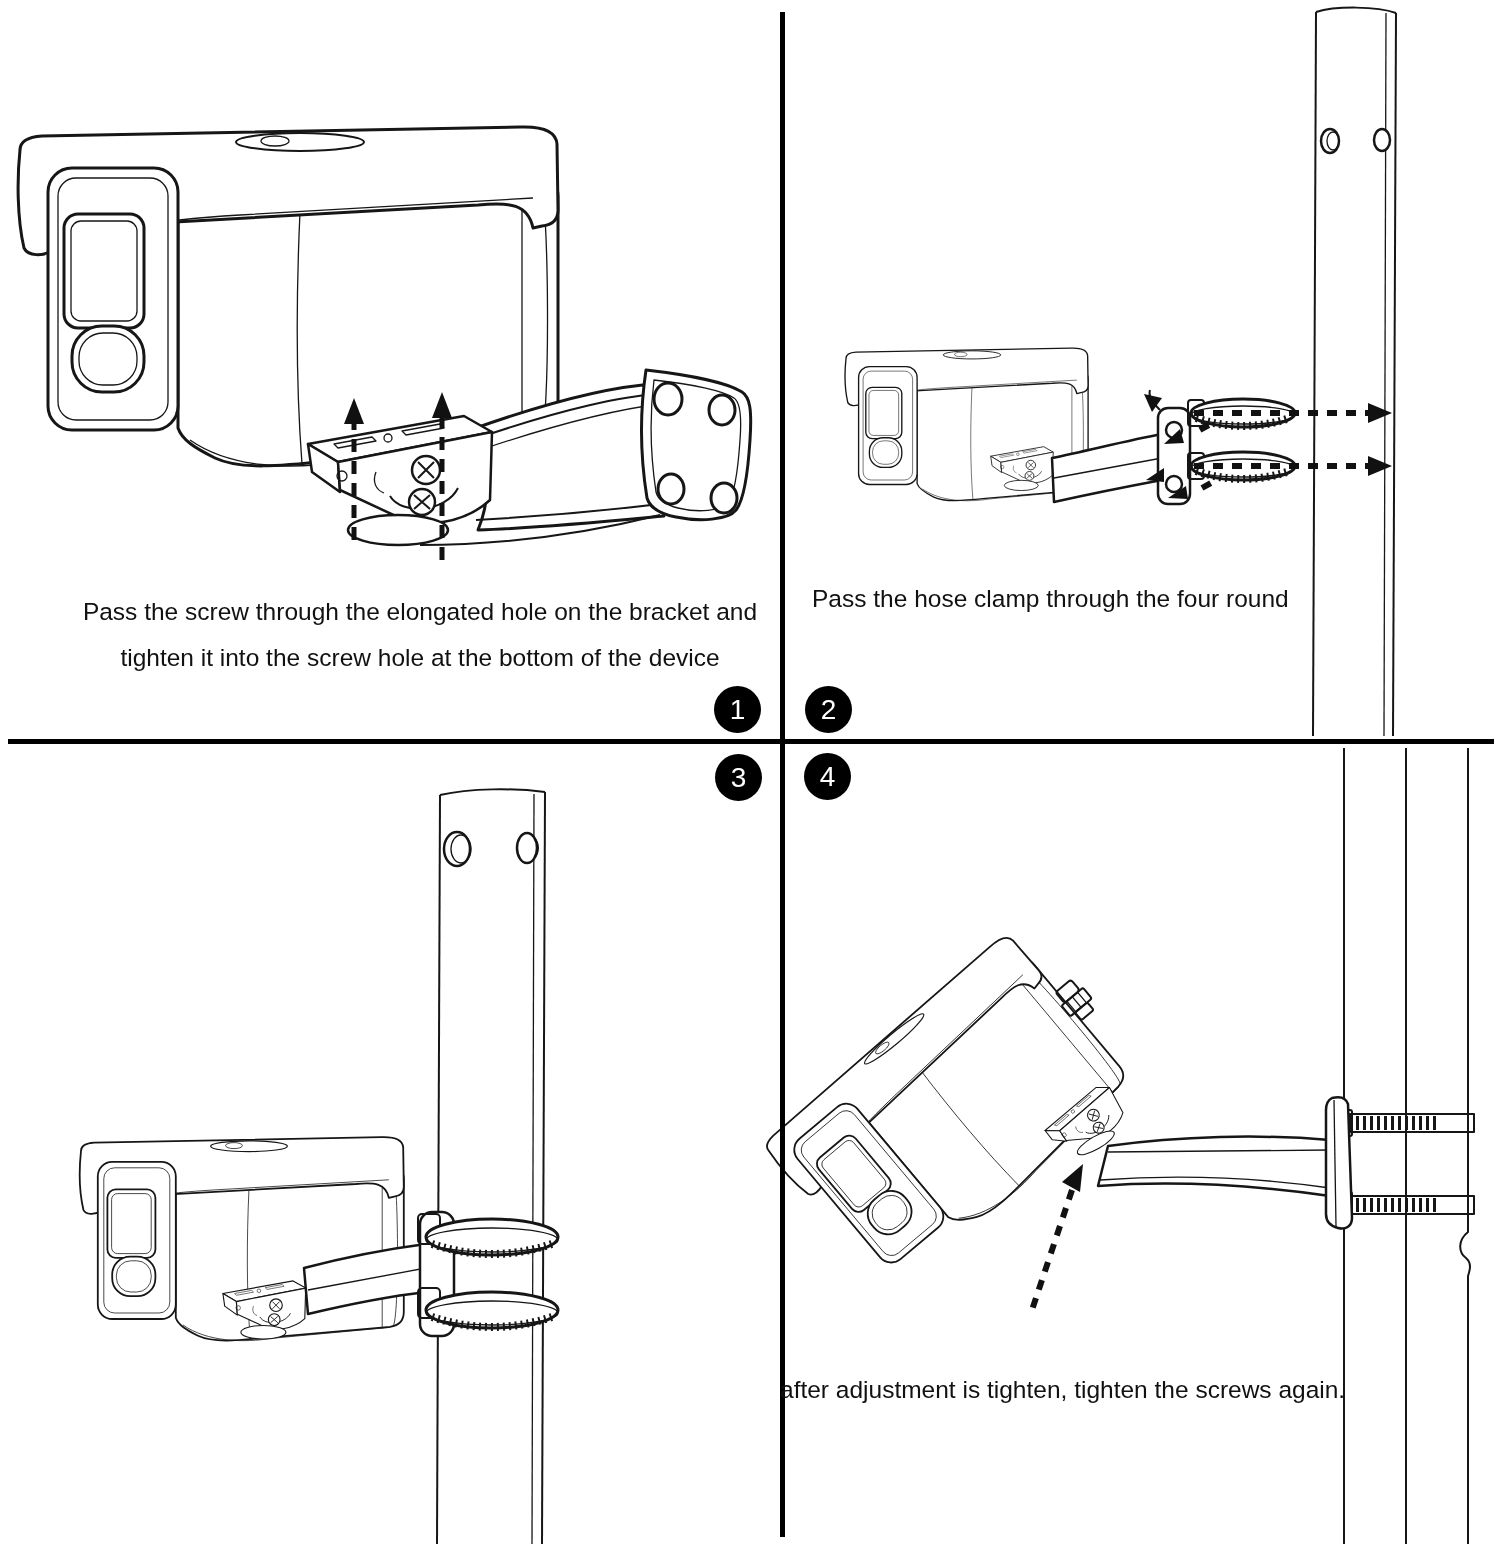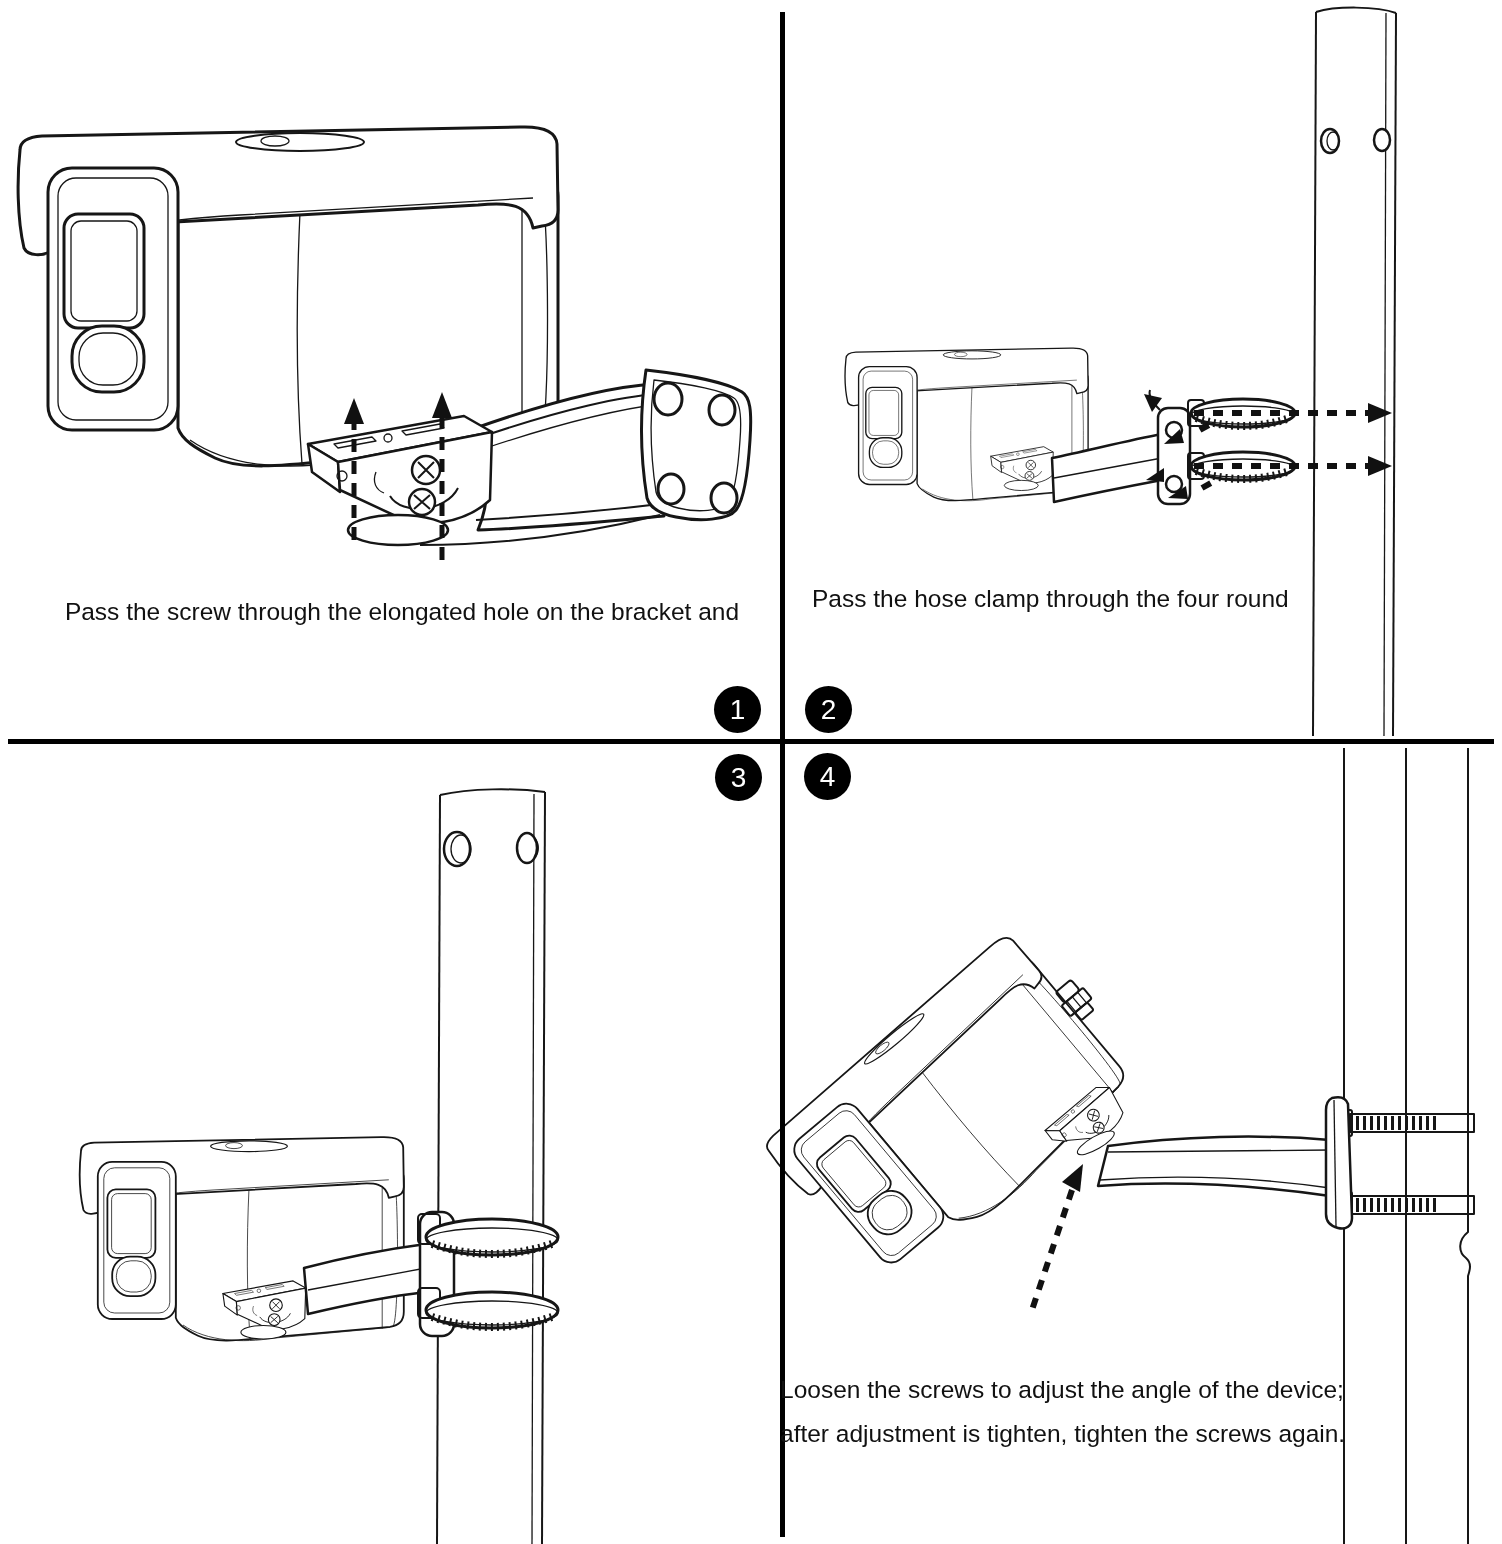--- a/index.html
+++ b/index.html
@@ -3,21 +3,21 @@
 <meta charset="utf-8">
 <title>Installation Instructions</title>
 <style>
   html,body{margin:0;padding:0;background:#ffffff;}
   #page{position:relative;width:1502px;height:1544px;background:#fff;overflow:hidden;
         font-family:"Liberation Sans", sans-serif;color:#111;}
   .divider-v{position:absolute;left:780px;top:12px;width:5px;height:1525px;background:#000;}
   .divider-h{position:absolute;left:8px;top:739px;width:1486px;height:5px;background:#000;}
   .caption{position:absolute;text-align:center;font-size:24.5px;color:#111;}
   .caption .ln{white-space:nowrap;}
-  #cap1{left:32px;top:589px;width:740px;line-height:46px;}
+  #cap1{left:50px;top:589px;width:740px;line-height:46px;}
   #cap2{left:812px;top:576px;width:448px;line-height:46px;text-align:center;}
   #cap4{left:780px;top:1368px;width:514px;line-height:44px;}
   .badge{position:absolute;width:47px;height:47px;border-radius:50%;background:#000;
          color:#fff;font-size:28px;line-height:47px;text-align:center;}
   #badge1{left:714px;top:686px;}
   #badge2{left:805px;top:686px;}
   #badge3{left:715px;top:754px;}
   #badge4{left:804px;top:753px;}
   svg{position:absolute;left:0;top:0;}
   .s3{fill:#fff;stroke:#161616;stroke-width:3;stroke-linejoin:round;}
@@ -218,26 +218,26 @@
         <polygon class="blk" points="1083,1164 1062,1182 1080,1192"></polygon>
       </g>
     </g>
   </svg>
 
   <div class="divider-v"></div>
   <div class="divider-h"></div>
 
   <div class="caption" id="cap1">
     <div class="ln">Pass the screw through the elongated hole on the bracket and</div>
+    <div class="ln">tighten it into the screw hole at the bottom of the device</div>
   </div>
   <div class="caption" id="cap2">
     <div class="ln">Pass the hose clamp through the four round</div>
   </div>
   <div class="caption" id="cap4">
-    <div class="ln">Loosen the screws to adjust the angle of the device;</div>
     <div class="ln">after adjustment is tighten, tighten the screws again.</div>
   </div>
 
   <div class="badge" id="badge1">1</div>
   <div class="badge" id="badge2">2</div>
   <div class="badge" id="badge3">3</div>
   <div class="badge" id="badge4">4</div>
 
 </div>
 

